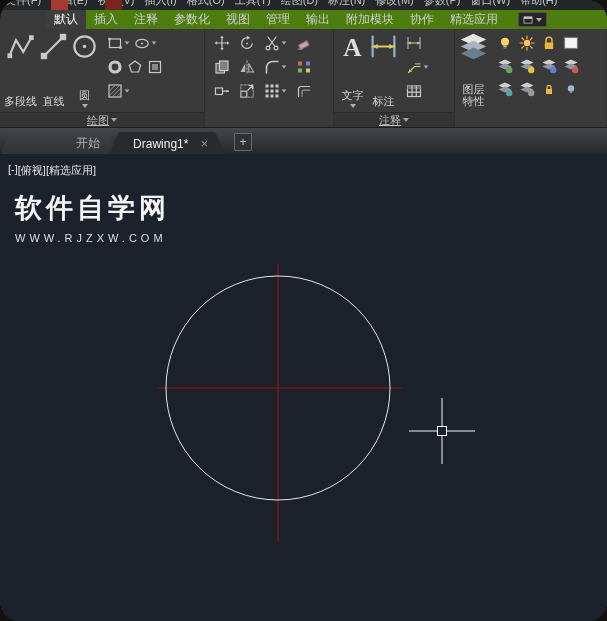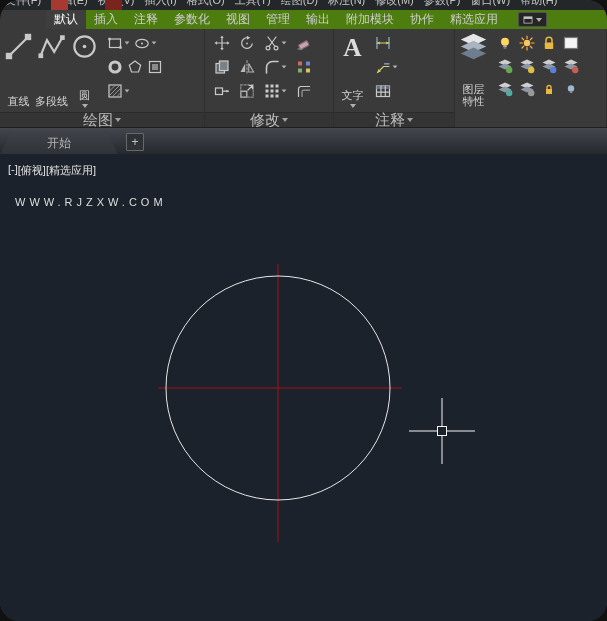--- a/index.html
+++ b/index.html
@@ -24,22 +24,22 @@
   .ribbon-toggle .icon svg{width:10px;height:10px;display:block;}
 
   .caret{width:0;height:0;border-left:3px solid transparent;border-right:3px solid transparent;
          border-top:4px solid #b0b0b0;display:inline-block;}
 
   
   #ribbon{position:absolute;top:29px;left:0;right:0;height:98px;background:#3a3a3a;display:flex;}
   .panel{display:flex;flex-direction:column;border-right:1px solid #2e2e2e;box-sizing:border-box;}
   #panel-draw{width:205px;} #panel-modify{width:129px;} #panel-annotate{width:121px;} #panel-layers{flex:1;}
   .panel-content{height:83px;display:flex;align-items:flex-start;padding:1px 2px 0 3px;box-sizing:border-box;}
-  .panel-label{height:14px;background:#343434;border-top:1px solid #2b2b2b;color:#bdbdbd;font-size:15px;
-               display:flex;align-items:center;justify-content:center;gap:2px;}
+  .panel-label{height:14px;background:#343434;border-top:1px solid #2b2b2b;color:#bdbdbd;font-size:11px;
+               display:flex;align-items:center;justify-content:center;gap:2px;text-decoration:underline;}
   .panel-label .caret{border-top-color:#a0a0a0;}
   .big-row{display:flex;align-items:flex-start;}
   .big-btn{display:flex;flex-direction:column;align-items:center;padding:2px 1px 0;min-width:28px;height:78px;box-sizing:border-box;}
   .big-btn .icon svg{width:29px;height:29px;display:block;}
   .big-btn .lbl{color:#d5d5d5;font-size:11px;line-height:1.15;margin-top:auto;text-align:center;max-width:44px;}
   .big-btn .caret{margin-top:2px;}
   .grid-sec{display:flex;flex-direction:column;gap:6px;margin-left:5px;padding-top:4px;}
   .grid-row{display:flex;align-items:center;}
   .sm-btn{display:flex;align-items:center;padding:1px 2px;}
   .sm-btn .icon svg{width:16px;height:16px;display:block;}
@@ -47,21 +47,21 @@
   #pc-modify .grid-sec{margin-left:2px;}
   #pc-modify .sm-btn{padding:1px 5px 1px 4px;}
   #pc-layers .grid-sec{gap:5px;}
   #pc-layers .sm-btn{padding:1px 3px;}
   #pc-layers .big-btn .lbl{max-width:26px;}
 
   
   #filetabs{position:absolute;top:127px;left:0;right:0;height:27px;border-top:1px solid #1e1e1e;
             background:linear-gradient(#43474d,#24272c);display:flex;align-items:flex-end;}
   #filetabs-list{display:flex;align-items:flex-end;}
-  .ftab{height:23px;min-width:118px;box-sizing:border-box;display:flex;align-items:center;justify-content:center;
+  .ftab{height:23px;min-width:118px;box-sizing:border-box;display:flex;align-items:center;justify-content:flex-end;
         font-size:12px;color:#b4b4b4;padding:0 18px;background:linear-gradient(#3e4248,#2f3237);
         clip-path:polygon(11px 0,calc(100% - 11px) 0,100% 100%,0 100%);margin-right:-10px;}
   .ftab.active{background:#282c31;color:#f0f0f0;}
   .ftab .close{margin-left:12px;color:#989898;font-size:13px;line-height:1;}
   .newtab{width:16px;height:16px;margin:0 0 4px 18px;border:1px solid #686868;background:#2e3136;color:#c2c2c2;
           font-size:12px;display:flex;align-items:center;justify-content:center;border-radius:1px;}
 
   
   #canvas{position:absolute;top:154px;left:0;right:0;bottom:0;}
   #scene{position:absolute;left:0;top:0;display:block;}
@@ -118,36 +118,36 @@
     </div>
   </div>
 
   <div id="ribbon">
     <div class="panel" id="panel-draw">
       <div class="panel-content" id="pc-draw">
           <div class="big-row">
             <div class="big-btn">
               <span class="icon">
                 <svg viewBox="0 0 16 16" fill="none" stroke-width="1.2" stroke-linecap="round">
+                  <polyline points="2,13 5.5,4.5 9.5,11 14,3" stroke="#c8c8c8"></polyline>
+                  <rect x="0.8" y="11.8" width="2.6" height="2.6" fill="#c8c8c8"></rect>
+                  <rect x="12.7" y="1.8" width="2.6" height="2.6" fill="#c8c8c8"></rect>
+                </svg>
+              </span>
+              <span class="lbl">多段线</span>
+            </div>
+            <div class="big-btn">
+              <span class="icon">
+                <svg viewBox="0 0 16 16" fill="none" stroke-width="1.2" stroke-linecap="round">
                   <line x1="3" y1="13" x2="13" y2="3" stroke="#c8c8c8"></line>
                   <rect x="1" y="11.5" width="3.5" height="3.5" fill="#c8c8c8"></rect>
                   <rect x="11.5" y="1" width="3.5" height="3.5" fill="#c8c8c8"></rect>
                 </svg>
               </span>
               <span class="lbl">直线</span>
-            </div>
-            <div class="big-btn">
-              <span class="icon">
-                <svg viewBox="0 0 16 16" fill="none" stroke-width="1.2" stroke-linecap="round">
-                  <polyline points="2,13 5.5,4.5 9.5,11 14,3" stroke="#c8c8c8"></polyline>
-                  <rect x="0.8" y="11.8" width="2.6" height="2.6" fill="#c8c8c8"></rect>
-                  <rect x="12.7" y="1.8" width="2.6" height="2.6" fill="#c8c8c8"></rect>
-                </svg>
-              </span>
-              <span class="lbl">多段线</span>
             </div>
             <div class="big-btn">
               <span class="icon">
                 <svg viewBox="0 0 16 16" fill="none" stroke-width="1.2" stroke-linecap="round">
                   <circle cx="8" cy="8" r="5.6" stroke="#c8c8c8"></circle>
                   <circle cx="8" cy="8" r="1" fill="#c8c8c8"></circle>
                 </svg>
               </span>
               <span class="lbl">圆</span>
               <span class="caret"></span>
@@ -340,36 +340,44 @@
                 <span class="icon">
                   <svg viewBox="0 0 16 16" fill="none" stroke-width="1.2" stroke-linecap="round">
                     <path d="M2.5,13.5 V6 A 2.5 2.5 0 0 1 5,3.5 H13.5" stroke="#c8c8c8"></path>
                     <path d="M6,13.5 V9 A 1.8 1.8 0 0 1 7.8,7.2 H13.5" stroke="#999999"></path>
                   </svg>
                 </span>
               </div>
             </div>
           </div>
         </div>
-      <div class="panel-label">
-        <span>修改</span>
-        <span class="caret"></span>
-      </div>
     </div>
     <div class="panel" id="panel-annotate">
       <div class="panel-content" id="pc-annotate">
           <div class="big-row">
             <div class="big-btn">
               <span class="icon">
                 <svg viewBox="0 0 16 16" fill="none" stroke-width="1.2" stroke-linecap="round">
                   <text x="8" y="13" font-size="14" font-weight="bold" fill="#dcdcdc" text-anchor="middle" font-family="Liberation Serif,serif" stroke="none">A</text>
                 </svg>
               </span>
               <span class="lbl">文字</span>
               <span class="caret"></span>
+            </div>
+            <div class="big-btn">
+              <span class="icon">
+                <svg viewBox="0 0 16 16" fill="none" stroke-width="1.2" stroke-linecap="round">
+                  <line x1="2" y1="2.5" x2="2" y2="13.5" stroke="#8fb3d9"></line>
+                  <line x1="14" y1="2.5" x2="14" y2="13.5" stroke="#8fb3d9"></line>
+                  <line x1="2" y1="8" x2="14" y2="8" stroke="#d9cf6a"></line>
+                  <path d="M2,8 L4.8,6.6 V9.4 Z" fill="#d9cf6a" stroke="none"></path>
+                  <path d="M14,8 L11.2,6.6 V9.4 Z" fill="#d9cf6a" stroke="none"></path>
+                </svg>
+              </span>
+              <span class="lbl">标注</span>
             </div>
           </div>
           <div class="grid-sec">
             <div class="grid-row">
               <div class="sm-btn">
                 <span class="icon">
                   <svg viewBox="0 0 16 16" fill="none" stroke-width="1.2" stroke-linecap="round">
                     <line x1="2" y1="2.5" x2="2" y2="13.5" stroke="#8fb3d9"></line>
                     <line x1="14" y1="2.5" x2="14" y2="13.5" stroke="#8fb3d9"></line>
                     <line x1="2" y1="8" x2="14" y2="8" stroke="#d9cf6a"></line>
@@ -545,20 +553,24 @@
             </div>
           </div>
         </div>
     </div>
   </div>
 
   <div id="filetabs">
     <div id="filetabs-list">
         <div class="ftab">
           <span>开始</span>
+        </div>
+        <div class="ftab active">
+          <span>Drawing1*</span>
+          <span class="close">×</span>
         </div>
       </div>
     <div class="newtab">+</div>
   </div>
 
   <div id="canvas" style="background: rgb(28, 34, 43);">
     <svg id="scene" width="607" height="467" viewBox="0 0 607 467">
         <line x1="158" y1="234" x2="402" y2="234" stroke="#a01212" stroke-width="1"></line>
         <line x1="278" y1="110" x2="278" y2="388" stroke="#a01212" stroke-width="1"></line>
         <circle cx="278" cy="234" r="112" stroke="#e6e6e6" fill="none" stroke-width="1"></circle>
@@ -569,17 +581,18 @@
           <line x1="442" y1="281.5" x2="442" y2="310"></line>
           <rect x="437.5" y="272.5" width="9" height="9"></rect>
         </g>
       </svg>
     <div id="vpctl">
         <span>[-]</span>
         <span>[俯视]</span>
         <span>[精选应用]</span>
       </div>
     <div id="watermark">
+      <div class="wm1">软件自学网</div>
       <div class="wm2">WWW.RJZXW.COM</div>
     </div>
   </div>
 
 </div>
 
 </body></html>

